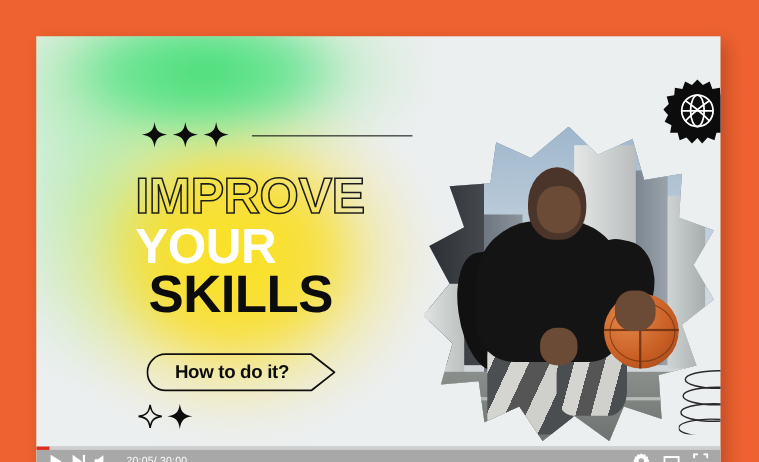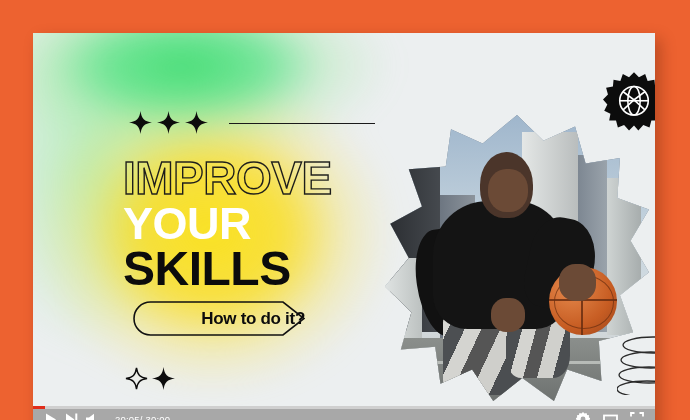--- a/index.html
+++ b/index.html
@@ -70,27 +70,28 @@
   }
   #hl-your{
     font-size:45px;
     color:#ffffff;
     margin-top:6px;
   }
   #hl-skills{
     font-size:48px;
     color:#0c0c0c;
     margin-top:5px;
+    margin-left:12px;
   }
 
   
   #cta-button{
-    position:absolute;left:100px;top:268px;
+    position:absolute;left:100px;top:288px;
     width:172px;height:35px;
-    display:flex;align-items:center;justify-content:flex-end;
+    display:flex;align-items:center;justify-content:flex-start;
     cursor:pointer;
   }
   #cta-shape{position:absolute;inset:0;}
   #cta-label{
     position:relative;
     margin-left:26px;
     font-size:17px;font-weight:bold;color:#0c0c0c;
     letter-spacing:-.3px;
   }
 

